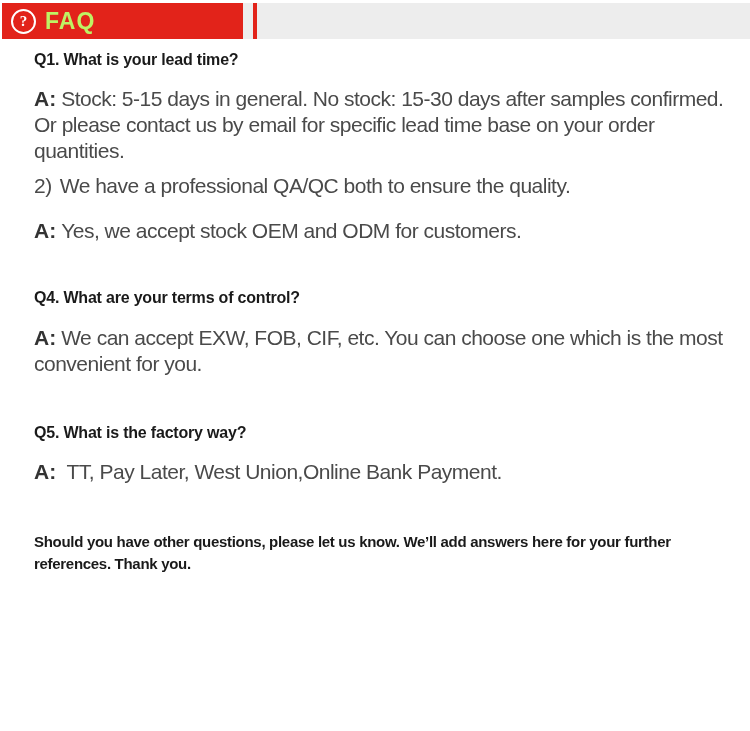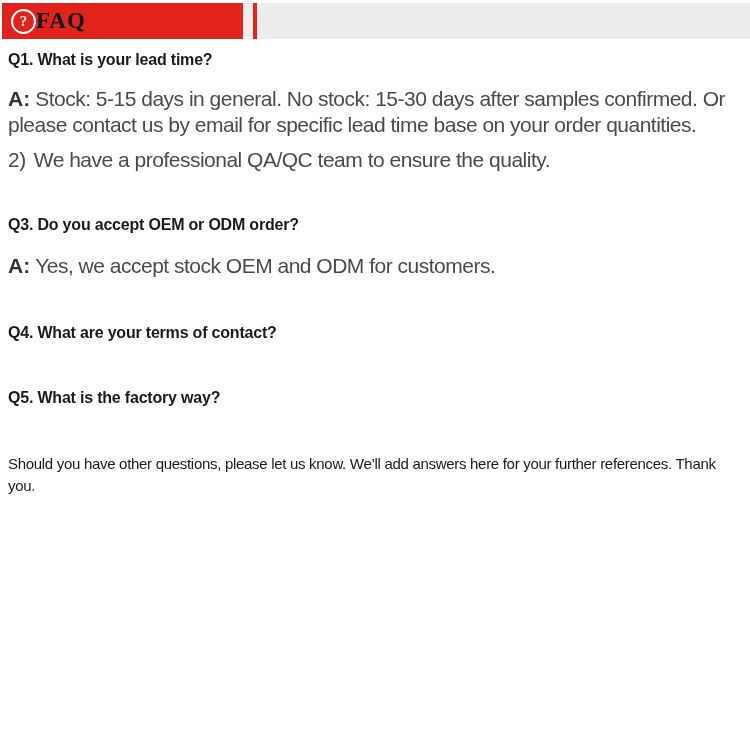--- a/index.html
+++ b/index.html
@@ -14,39 +14,39 @@
     width:241px;background:#e2231a;display:flex;align-items:center;
     padding-left:9px;box-sizing:border-box;
   }
   .q-icon{
     width:21px;height:21px;border:2px solid #ffffff;border-radius:50%;
     color:#ffffff;display:flex;align-items:center;justify-content:center;
     font-family:"Liberation Serif",serif;font-weight:bold;font-size:15px;
     line-height:1;flex:0 0 auto;
   }
   .faq-title{
-    color:#0f172a;font-family:Liberation Serif, serif;font-weight:bold;
-    font-size:23px;letter-spacing:1px;
+    color:#bef264;font-family:Liberation Sans, sans-serif;font-weight:bold;
+    font-size:23px;margin-left:9px;letter-spacing:1px;
   }
   .header-gap{width:10px;background:#ededed;}
   .red-stripe{width:4px;background:#e2231a;}
   .header-rest{flex:1;background:#ededed;}
   
-  .content{padding:0 8px;}
+  .content{padding:0 8px;margin-left:26px;}
   .question{
     font-size:16px;font-weight:bold;color:#1a1a1a;line-height:19px;
     margin:0;letter-spacing:-0.2px;
   }
   .answer,.point{
     font-size:21px;color:#4a4a4a;line-height:26px;margin:0;letter-spacing:-0.5px;
   }
   .a-prefix{font-weight:bold;color:#333333;margin-right:5px;letter-spacing:0;}
   .point-marker{margin-right:8px;}
   .footer-note{
-    font-size:15px;font-weight:normal;color:#1a1a1a;line-height:22px;
+    font-size:15px;font-weight:bold;color:#1a1a1a;line-height:22px;
     margin:46px 0 0;letter-spacing:-0.3px;
   }
   #q1{margin-top:11px}
   #a1{margin-top:17px}
   #q2{margin-top:43px}
   #a2{margin-top:16px}
   #p1{margin-top:16px}
   #p2{margin-top:9px}
   #q3{margin-top:42px}
   #a3{margin-top:19px}
@@ -72,33 +72,34 @@
   </header>
 
   <main class="content">
 
     <section>
       <h3 class="question" id="q1">Q1. What is your lead time?</h3>
       <p class="answer" id="a1"><b class="a-prefix">A:</b><span>Stock: 5-15 days in general. No stock: 15-30 days after samples confirmed. Or please contact us by email for specific lead time base on your order quantities.</span></p>
     </section>
 
     <section>
-      <p class="point" id="p2"><span class="point-marker">2)</span><span>We have a professional QA/QC team to ensure the quality.</span></p>
+      <p class="point" id="p2"><span class="point-marker">2)</span><span>We have a professional QA/QC both to ensure the quality.</span></p>
     </section>
 
     <section>
-      <h3 class="question" id="q3">Q3. Do you accept OEM or ODM order?</h3>
       <p class="answer" id="a3"><b class="a-prefix">A:</b><span>Yes, we accept stock OEM and ODM for customers.</span></p>
     </section>
 
     <section>
-      <h3 class="question" id="q4">Q4. What are your terms of contact?</h3>
+      <h3 class="question" id="q4">Q4. What are your terms of control?</h3>
+      <p class="answer" id="a4"><b class="a-prefix">A:</b><span>We can accept EXW, FOB, CIF, etc. You can choose one which is the most convenient for you.</span></p>
     </section>
 
     <section>
       <h3 class="question" id="q5">Q5. What is the factory way?</h3>
+      <p class="answer" id="a5"><b class="a-prefix">A:</b><span>&nbsp;TT, Pay Later, West Union,Online Bank Payment.</span></p>
     </section>
 
     <p class="footer-note">Should you have other questions, please let us know. We’ll add answers here for your further references. Thank you.</p>
 
   </main>
 
 </div>
 
 </body></html>

